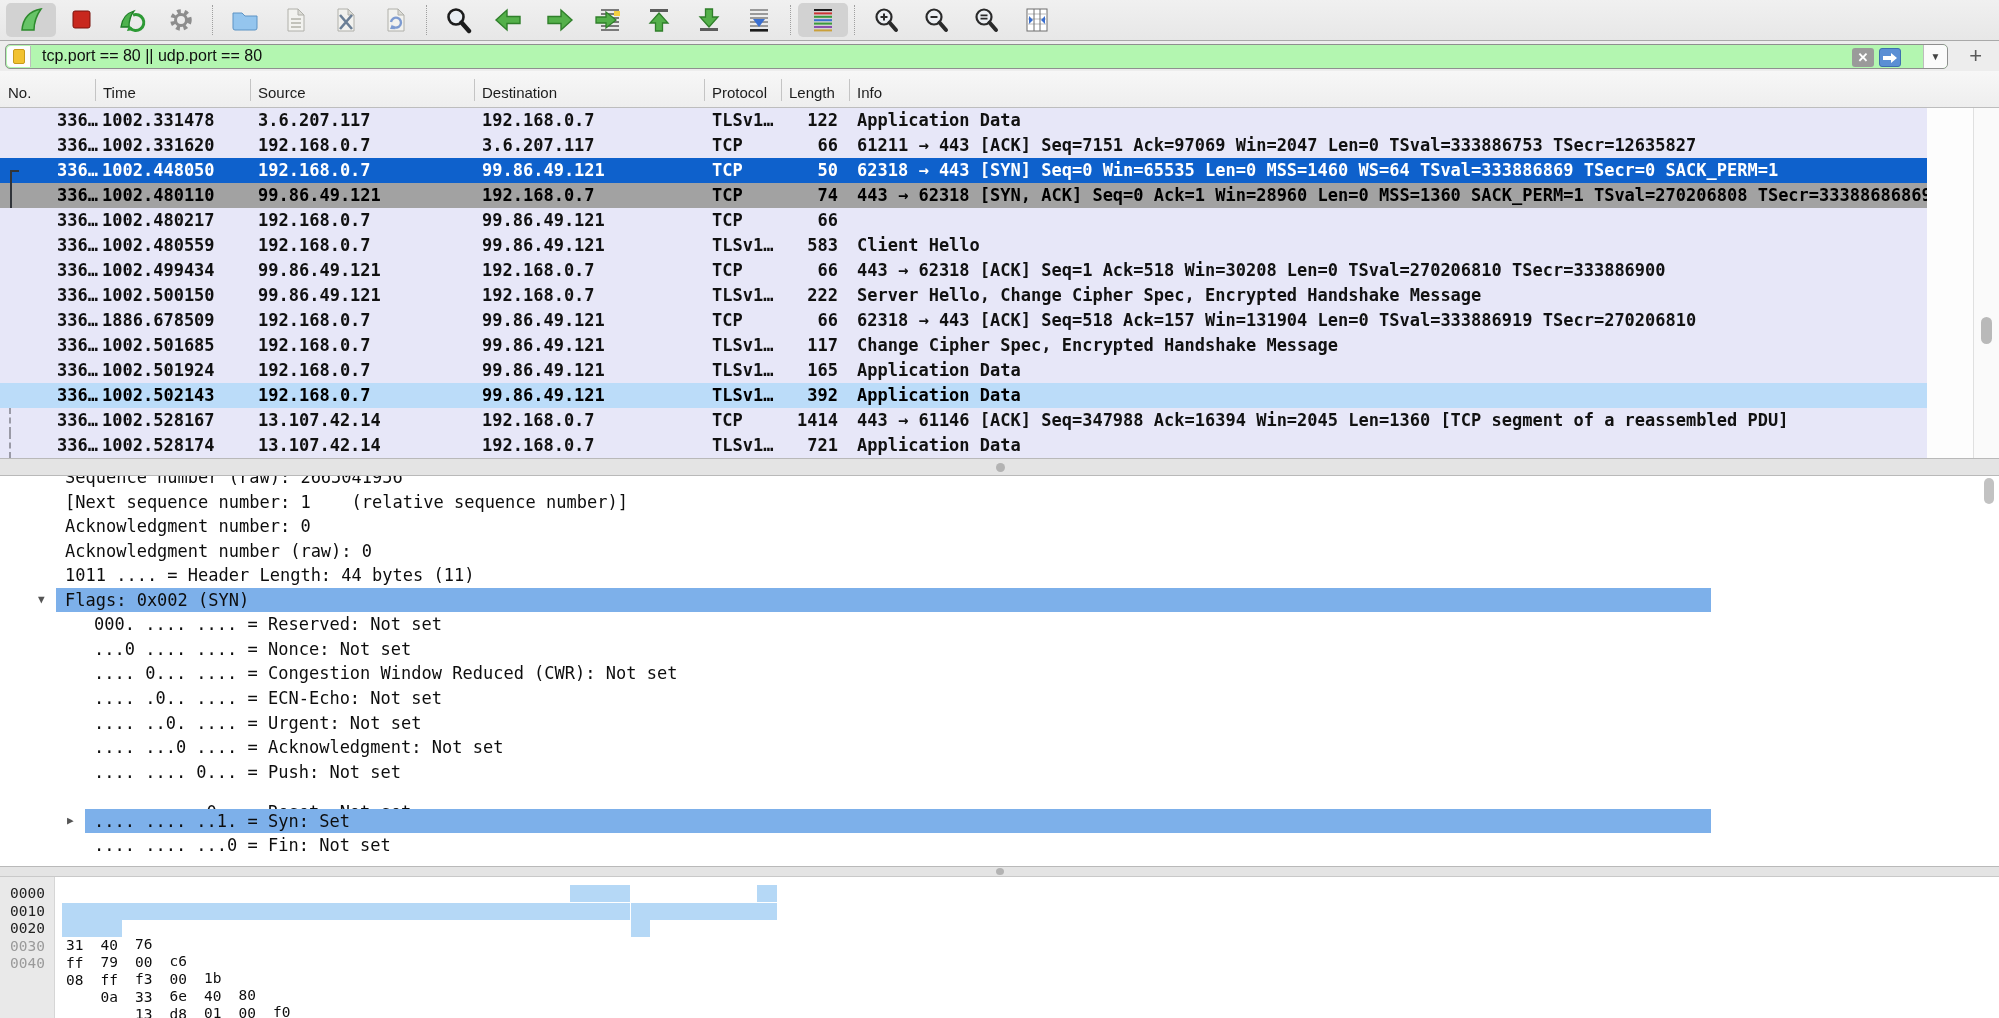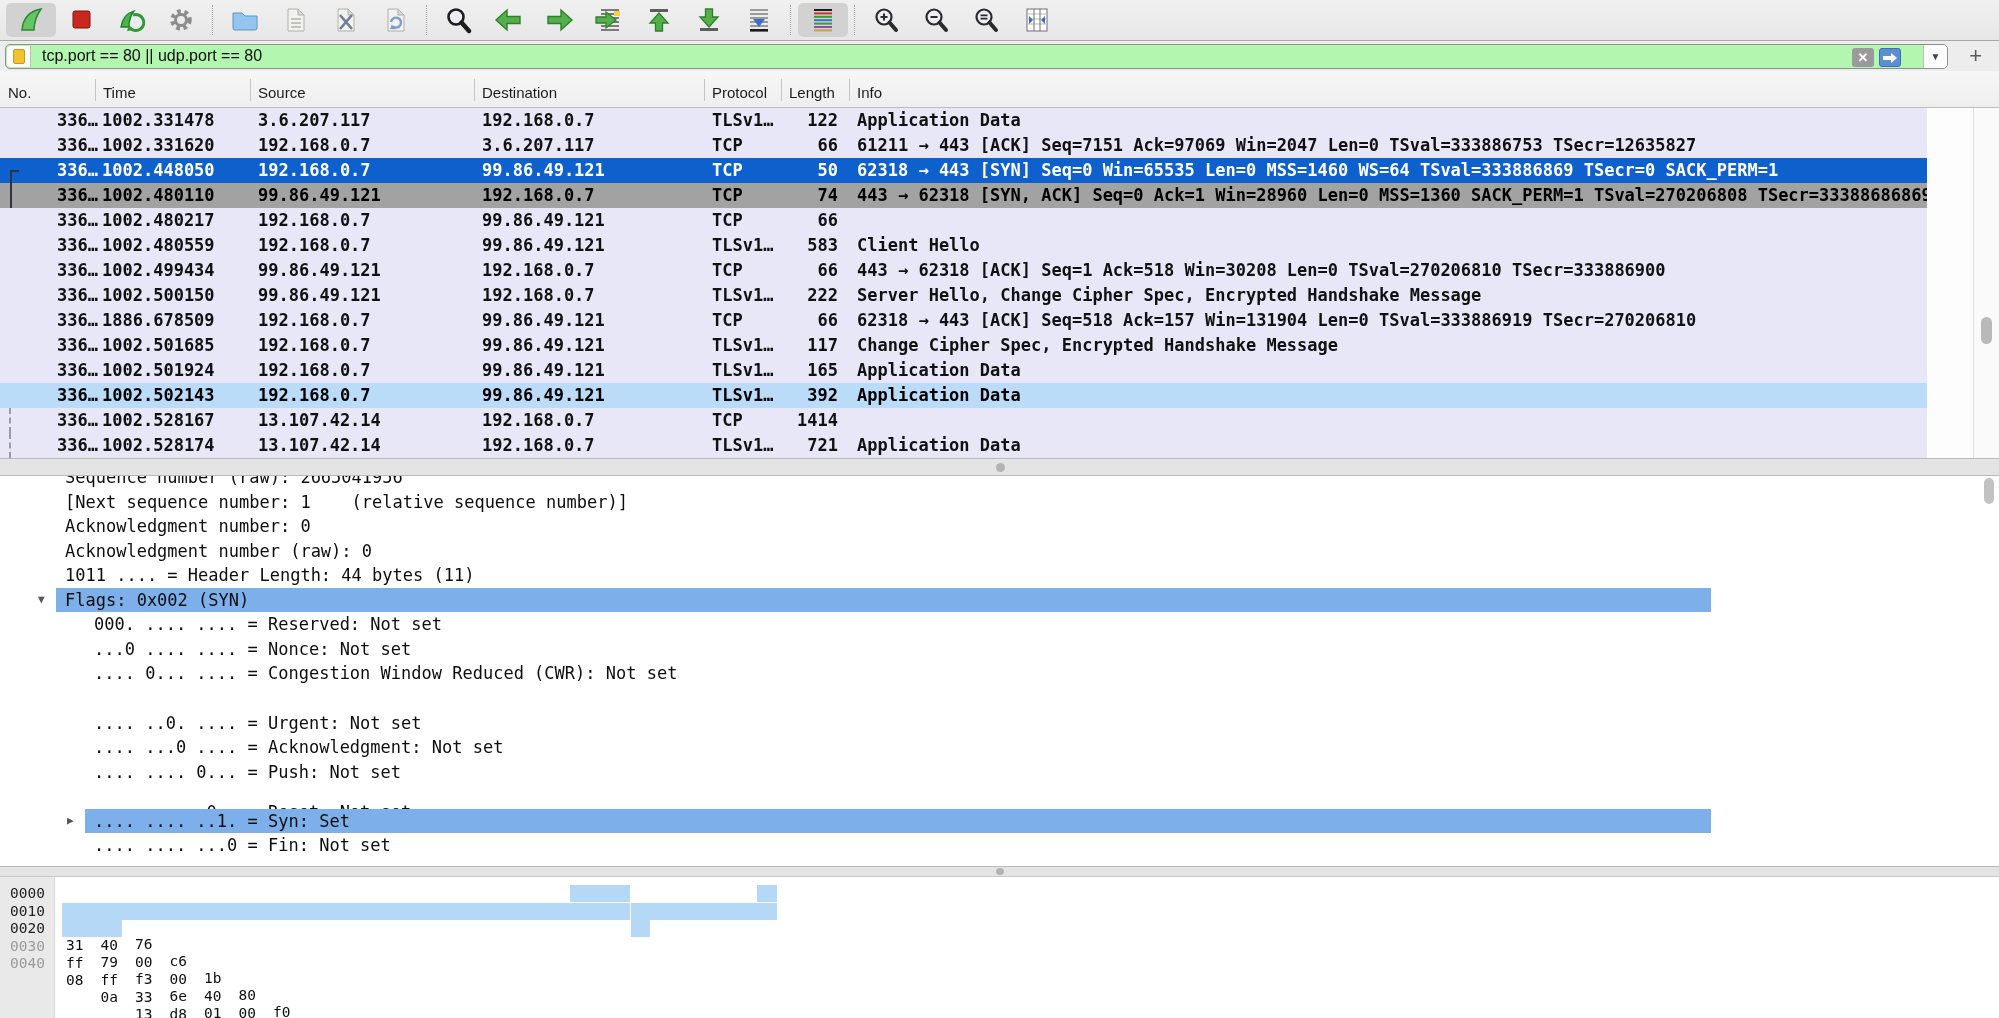--- a/index.html
+++ b/index.html
@@ -410,20 +410,21 @@
         <div class="pcell c-len">392</div>
         <div class="pcell c-inf">Application Data</div>
       </div>
       <div class="prow normal" style="top: 300px;">
         <div class="pcell c-no">336…</div>
         <div class="pcell c-time">1002.528167</div>
         <div class="pcell c-src">13.107.42.14</div>
         <div class="pcell c-dst">192.168.0.7</div>
         <div class="pcell c-pro">TCP</div>
         <div class="pcell c-len">1414</div>
+        <div class="pcell c-inf">443 → 61146 [ACK] Seq=347988 Ack=16394 Win=2045 Len=1360 [TCP segment of a reassembled PDU]</div>
         <div class="mark-dash"></div>
       </div>
       <div class="prow normal" style="top: 325px;">
         <div class="pcell c-no">336…</div>
         <div class="pcell c-time">1002.528174</div>
         <div class="pcell c-src">13.107.42.14</div>
         <div class="pcell c-dst">192.168.0.7</div>
         <div class="pcell c-pro">TLSv1…</div>
         <div class="pcell c-len">721</div>
         <div class="pcell c-inf">Application Data</div>
@@ -442,20 +443,21 @@
     <div id="detail-thumb"></div>
   <div class="dline" style="top: -11px;"><div class="dtext ztxt" style="left: 65px;">Sequence number (raw): 2665041956</div></div>
       <div class="dline" style="top: 14px;"><div class="dtext ztxt" style="left: 65px;">[Next sequence number: 1    (relative sequence number)]</div></div>
       <div class="dline" style="top: 38px;"><div class="dtext ztxt" style="left: 65px;">Acknowledgment number: 0</div></div>
       <div class="dline" style="top: 63px;"><div class="dtext ztxt" style="left: 65px;">Acknowledgment number (raw): 0</div></div>
       <div class="dline" style="top: 87px;"><div class="dtext ztxt" style="left: 65px;">1011 .... = Header Length: 44 bytes (11)</div></div>
       <div class="dline" style="top: 112px;"><div class="dhl" style="left: 56px;"></div><div class="twisty" style="left: 38px;">▼</div><div class="dtext ztxt" style="left: 65px;">Flags: 0x002 (SYN)</div></div>
       <div class="dline" style="top: 136px;"><div class="dtext ztxt" style="left: 94px;">000. .... .... = Reserved: Not set</div></div>
       <div class="dline" style="top: 161px;"><div class="dtext ztxt" style="left: 94px;">...0 .... .... = Nonce: Not set</div></div>
       <div class="dline" style="top: 185px;"><div class="dtext ztxt" style="left: 94px;">.... 0... .... = Congestion Window Reduced (CWR): Not set</div></div>
+      <div class="dline" style="top: 210px;"><div class="dtext ztxt" style="left: 94px;">.... .0.. .... = ECN-Echo: Not set</div></div>
       <div class="dline" style="top: 235px;"><div class="dtext ztxt" style="left: 94px;">.... ..0. .... = Urgent: Not set</div></div>
       <div class="dline" style="top: 259px;"><div class="dtext ztxt" style="left: 94px;">.... ...0 .... = Acknowledgment: Not set</div></div>
       <div class="dline" style="top: 284px;"><div class="dtext ztxt" style="left: 94px;">.... .... 0... = Push: Not set</div></div>
       <div class="dline" style="top: 324px;"><div class="dtext ztxt" style="left: 94px;">.... .... .0.. = Reset: Not set</div></div>
       <div class="dline" style="top: 333px;"><div class="dhl" style="left: 85px;"></div><div class="twisty" style="left: 67px;">▶</div><div class="dtext ztxt" style="left: 94px;">.... .... ..1. = Syn: Set</div></div>
       <div class="dline" style="top: 357px;"><div class="dtext ztxt" style="left: 94px;">.... .... ...0 = Fin: Not set</div></div>
     </div>
 
   <div class="splitter" id="split2">
     <div class="grip"></div>

